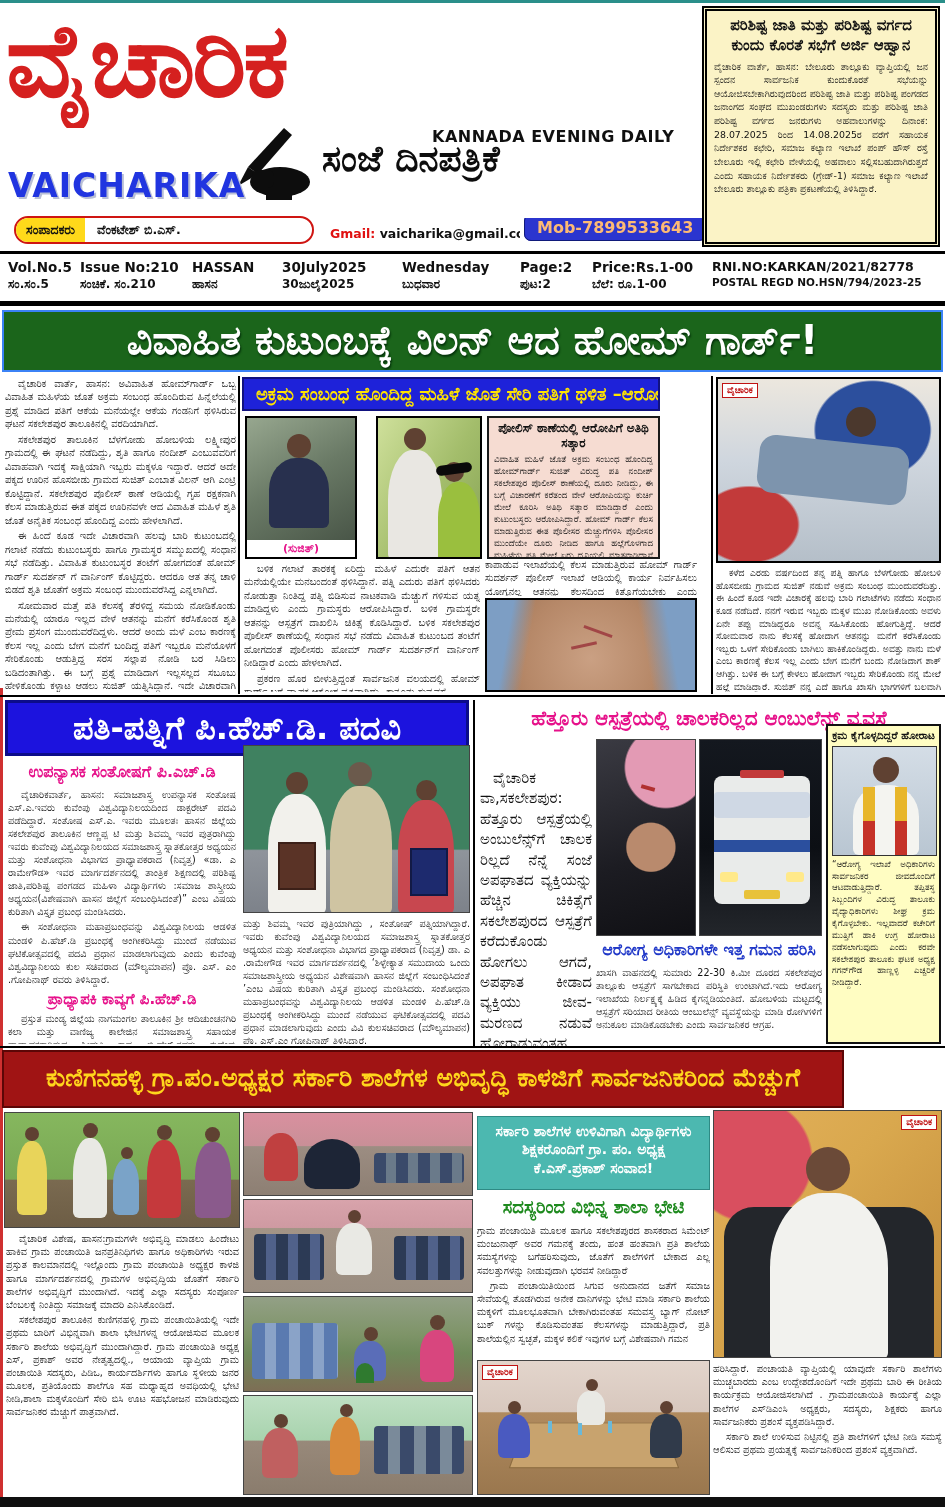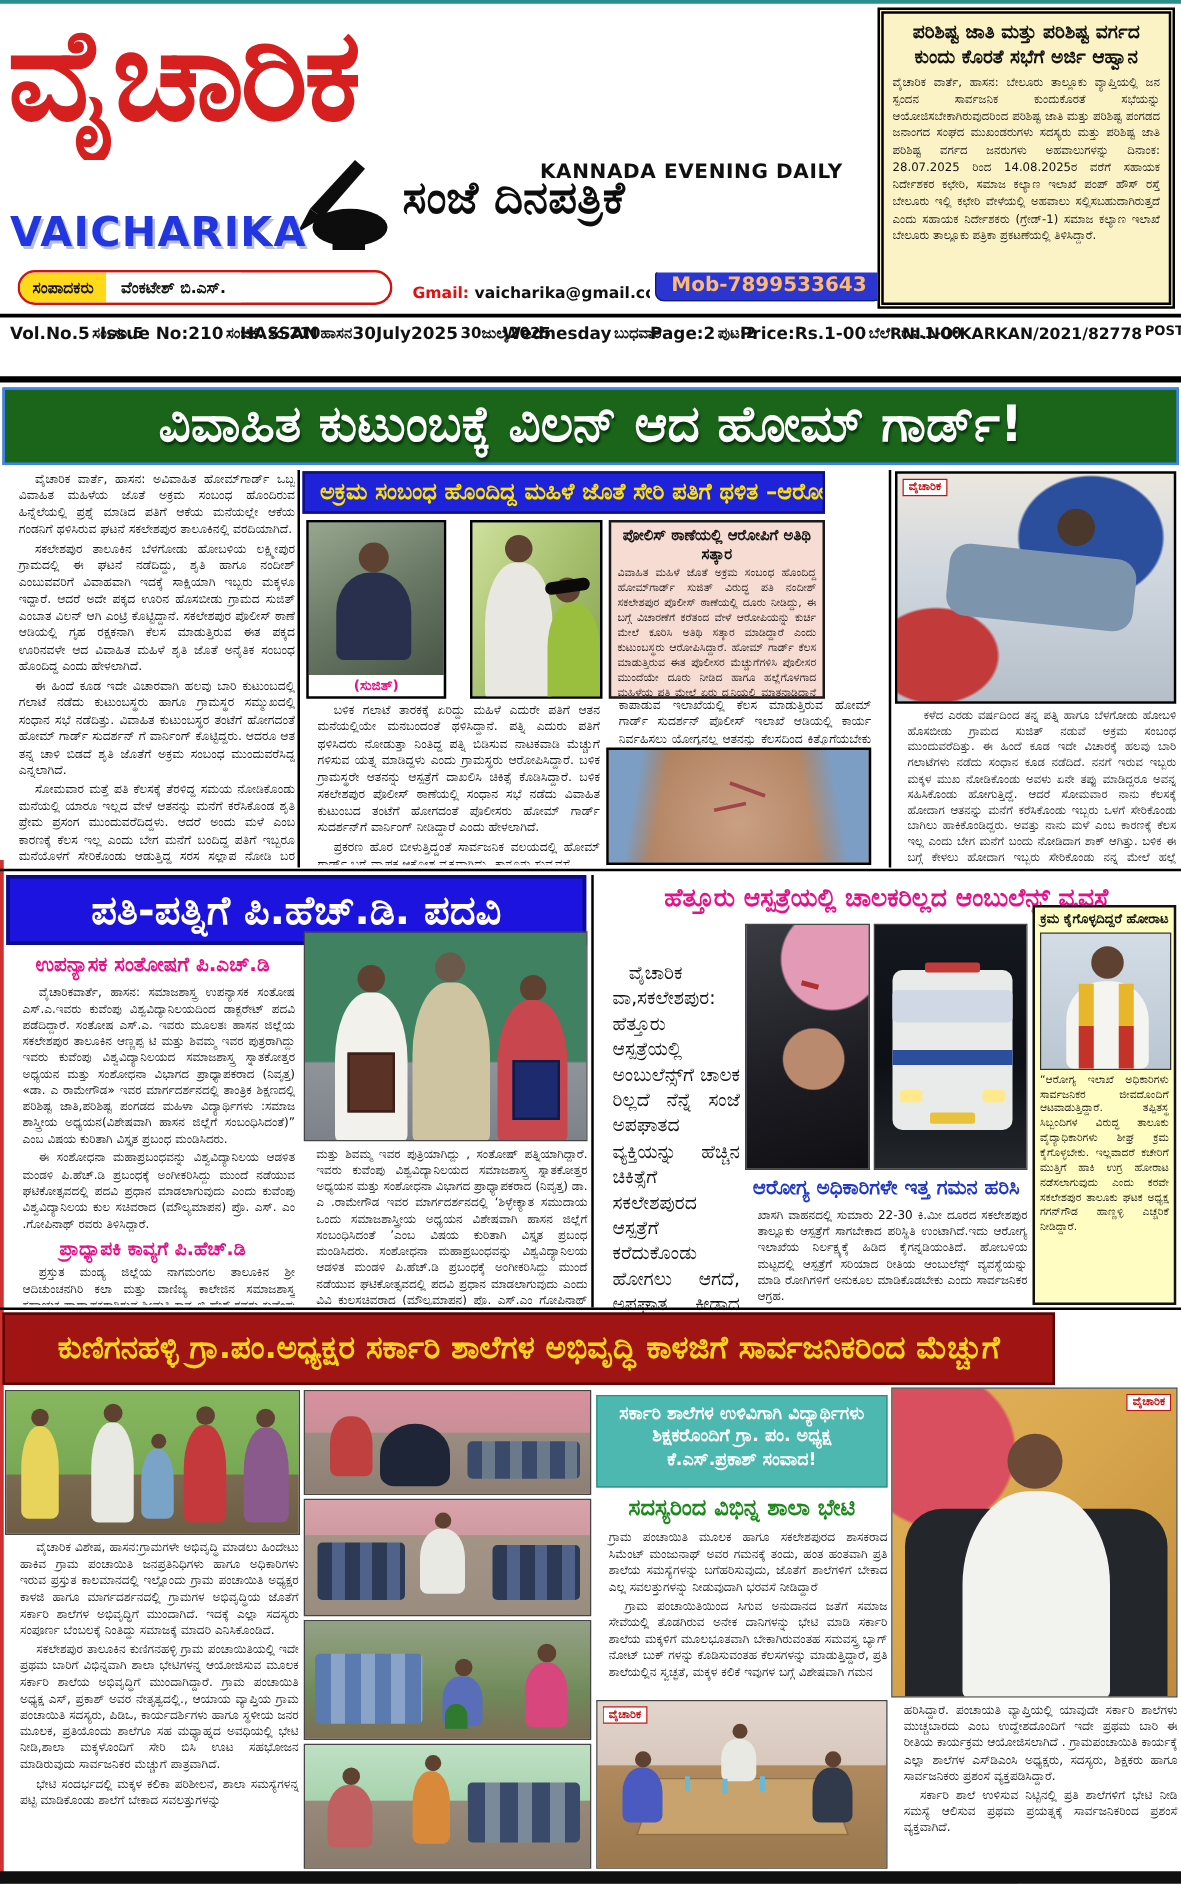--- a/index.html
+++ b/index.html
@@ -1,38 +1,38 @@
 <!DOCTYPE html>
 <html><head>
 <meta charset="utf-8">
 <style>
   html,body{margin:0;padding:0;background:#777;}
   #page{position:relative;width:945px;height:1507px;background:#ffffff;margin:0 auto;
         font-family:"DejaVu Sans","Liberation Sans",sans-serif;color:#111;overflow:hidden;}
   .abs{position:absolute;overflow:hidden;box-sizing:border-box;}
   .jt{text-align:justify;line-height:1.36;overflow-wrap:anywhere;}
-  .jt p{margin:0 0 2px 10px;text-indent:13px;}
+  .jt p{margin:0 0 2px 0;text-indent:13px;}
   
   #logo{font-size:102px;line-height:118px;font-weight:bold;color:#d5201f;letter-spacing:-3px;white-space:nowrap;}
   #tag-en{font-size:16px;font-weight:bold;letter-spacing:.5px;color:#101010;white-space:nowrap;}
   #sub-kn{font-size:36px;font-weight:bold;color:#0d0d0d;white-space:nowrap;}
   #brand{font-size:33px;font-weight:bold;color:#2135e0;text-shadow:2px 2px 0 #b9bfd6;letter-spacing:1px;}
   .pill{display:flex;align-items:stretch;border:2px solid #cf1512;border-radius:14px;overflow:hidden;height:24px;}
   .pill .seg1{background:#ffd91a;padding:2px 10px;font-size:12.5px;font-weight:bold;display:flex;align-items:center;}
   .pill .seg2{background:#fff;padding:2px 12px;font-size:12.5px;font-weight:bold;display:flex;align-items:center;}
   #gmail{font-size:12.5px;font-weight:bold;white-space:nowrap;}
   #gmail .red{color:#e01111;}
   #mob{background:#2b35cf;border-radius:7px;border:1px solid #101a7a;color:#fdba74;
        font-size:16px;font-weight:bold;padding:3px 12px;white-space:nowrap;}
   #notice{border:5px double #000;background:#fbf3c6;padding:5px 7px;}
   #notice .nh{font-size:15px;font-weight:bold;line-height:1.32;text-align:center;}
   #notice .nb{font-size:9.4px;margin-top:4px;line-height:1.45;}
   
   #infobar{border-top:3px solid #000;border-bottom:5px solid #000;display:flex;padding:5px 8px 3px 8px;}
-  .ic{display:flex;flex-direction:row;gap:2px;}
+  .ic{display:flex;flex-direction:column;gap:2px;}
   .ic .r1{font-size:13.5px;font-weight:bold;white-space:nowrap;}
   .ic .r2{font-size:12px;font-weight:bold;white-space:nowrap;}
   
   #gbanner{background:#1b651b;border:2px solid #3b82f6;color:#fff;font-size:40px;font-weight:bold;
            line-height:56px;text-align:center;white-space:nowrap;text-shadow:1px 2px 2px #04330a;}
   #rbanner{background:#a01414;border:2px solid #5c0606;color:#ffd61c;font-size:25px;font-weight:bold;
            line-height:52px;text-align:center;white-space:nowrap;}
   .divv{background:#000;}
   .divh{background:#000;}
   
@@ -287,21 +287,20 @@
     <div class="head" style="left:116px;top:34px;width:12px;height:12px;"></div>
     <div class="torso" style="left:108px;top:46px;width:26px;height:56px;background:#7aa3c8;"></div>
     <div class="head" style="left:152px;top:12px;width:15px;height:15px;"></div>
     <div class="torso" style="left:142px;top:27px;width:34px;height:78px;background:#c5393c;"></div>
     <div class="head" style="left:200px;top:14px;width:15px;height:15px;"></div>
     <div class="torso" style="left:190px;top:29px;width:36px;height:76px;background:#8a5a8c;"></div>
   </div>
   <div class="abs jt" style="left:6px;top:1232px;width:233px;height:268px;font-size:9.7px;">
     <p>ವೈಚಾರಿಕ ವಿಶೇಷ, ಹಾಸನ:ಗ್ರಾಮಗಳೇ ಅಭಿವೃದ್ಧಿ ಮಾಡಲು ಹಿಂದೇಟು ಹಾಕಿವ ಗ್ರಾಮ ಪಂಚಾಯಿತಿ ಜನಪ್ರತಿನಿಧಿಗಳು ಹಾಗೂ ಅಧಿಕಾರಿಗಳು ಇರುವ ಪ್ರಸ್ತುತ ಕಾಲಮಾನದಲ್ಲಿ ಇಲ್ಲೊಂದು ಗ್ರಾಮ ಪಂಚಾಯಿತಿ ಅಧ್ಯಕ್ಷರ ಕಾಳಜಿ ಹಾಗೂ ಮಾರ್ಗದರ್ಶನದಲ್ಲಿ ಗ್ರಾಮಗಳ ಅಭಿವೃದ್ಧಿಯ ಜೊತೆಗೆ ಸರ್ಕಾರಿ ಶಾಲೆಗಳ ಅಭಿವೃದ್ಧಿಗೆ ಮುಂದಾಗಿದೆ. ಇದಕ್ಕೆ ಎಲ್ಲಾ ಸದಸ್ಯರು ಸಂಪೂರ್ಣ ಬೆಂಬಲಕ್ಕೆ ನಿಂತಿದ್ದು ಸಮಾಜಕ್ಕೆ ಮಾದರಿ ಎನಿಸಿಕೊಂಡಿದೆ.</p>
     <p>ಸಕಲೇಶಪುರ ತಾಲೂಕಿನ ಕುಣಿಗನಹಳ್ಳಿ ಗ್ರಾಮ ಪಂಚಾಯಿತಿಯಲ್ಲಿ ಇದೇ ಪ್ರಥಮ ಬಾರಿಗೆ ವಿಭಿನ್ನವಾಗಿ ಶಾಲಾ ಭೇಟಿಗಳನ್ನ ಆಯೋಜಿಸುವ ಮೂಲಕ ಸರ್ಕಾರಿ ಶಾಲೆಯ ಅಭಿವೃದ್ಧಿಗೆ ಮುಂದಾಗಿದ್ದಾರೆ. ಗ್ರಾಮ ಪಂಚಾಯಿತಿ ಅಧ್ಯಕ್ಷ ಎಸ್, ಪ್ರಕಾಶ್ ಅವರ ನೇತೃತ್ವದಲ್ಲಿ., ಆಯಾಯ ವ್ಯಾಪ್ತಿಯ ಗ್ರಾಮ ಪಂಚಾಯಿತಿ ಸದಸ್ಯರು, ಪಿಡಿಒ, ಕಾರ್ಯದರ್ಶಿಗಳು ಹಾಗೂ ಸ್ಥಳೀಯ ಜನರ ಮೂಲಕ, ಪ್ರತಿಯೊಂದು ಶಾಲೆಗೂ ಸಹ ಮಧ್ಯಾಹ್ನದ ಅವಧಿಯಲ್ಲಿ ಭೇಟಿ ನೀಡಿ,ಶಾಲಾ ಮಕ್ಕಳೊಂದಿಗೆ ಸೇರಿ ಬಿಸಿ ಊಟ ಸಹಭೋಜನ ಮಾಡಿರುವುದು ಸಾರ್ವಜನಿಕರ ಮೆಚ್ಚುಗೆ ಪಾತ್ರವಾಗಿದೆ.</p>
-    <p>ಭೇಟಿ ಸಂದರ್ಭದಲ್ಲಿ ಮಕ್ಕಳ ಕಲಿಕಾ ಪರಿಶೀಲನೆ, ಶಾಲಾ ಸಮಸ್ಯೆಗಳನ್ನ ಪಟ್ಟಿ ಮಾಡಿಕೊಂಡು ಶಾಲೆಗೆ ಬೇಕಾದ ಸವಲತ್ತುಗಳನ್ನು</p>
   </div>
 
   <div class="abs ph-soft" style="position:absolute;overflow:hidden;box-sizing:border-box;left:243px;top:1112px;width:230px;height:84px;background:linear-gradient(180deg,#d9909f 0%,#c98f97 40%,#9c8d82 41%,#8d7f73 100%);">
     <div class="torso" style="left:60px;top:26px;width:56px;height:50px;background:#1d2536;border-radius:50% 50% 20% 20%;"></div>
     <div class="torso" style="left:20px;top:20px;width:34px;height:48px;background:#c04040;"></div>
     <div class="shape" style="left:130px;top:40px;width:90px;height:30px;background:repeating-linear-gradient(90deg,#3a4a6a 0 12px,#6a7a8a 12px 22px);border-radius:4px;"></div>
   </div>
   <div class="abs ph-soft" style="position:absolute;overflow:hidden;box-sizing:border-box;left:243px;top:1199px;width:230px;height:94px;background:linear-gradient(180deg,#d8a3ab 0%,#cf9aa2 30%,#a39documents486 31%,#9a8d80 100%);background:linear-gradient(180deg,#d8a3ab 0%,#cf9aa2 30%,#a39486 31%,#9a8d80 100%);">
     <div class="head" style="left:104px;top:10px;width:13px;height:13px;"></div>
     <div class="torso" style="left:92px;top:23px;width:36px;height:52px;background:#e9e9e4;"></div>

